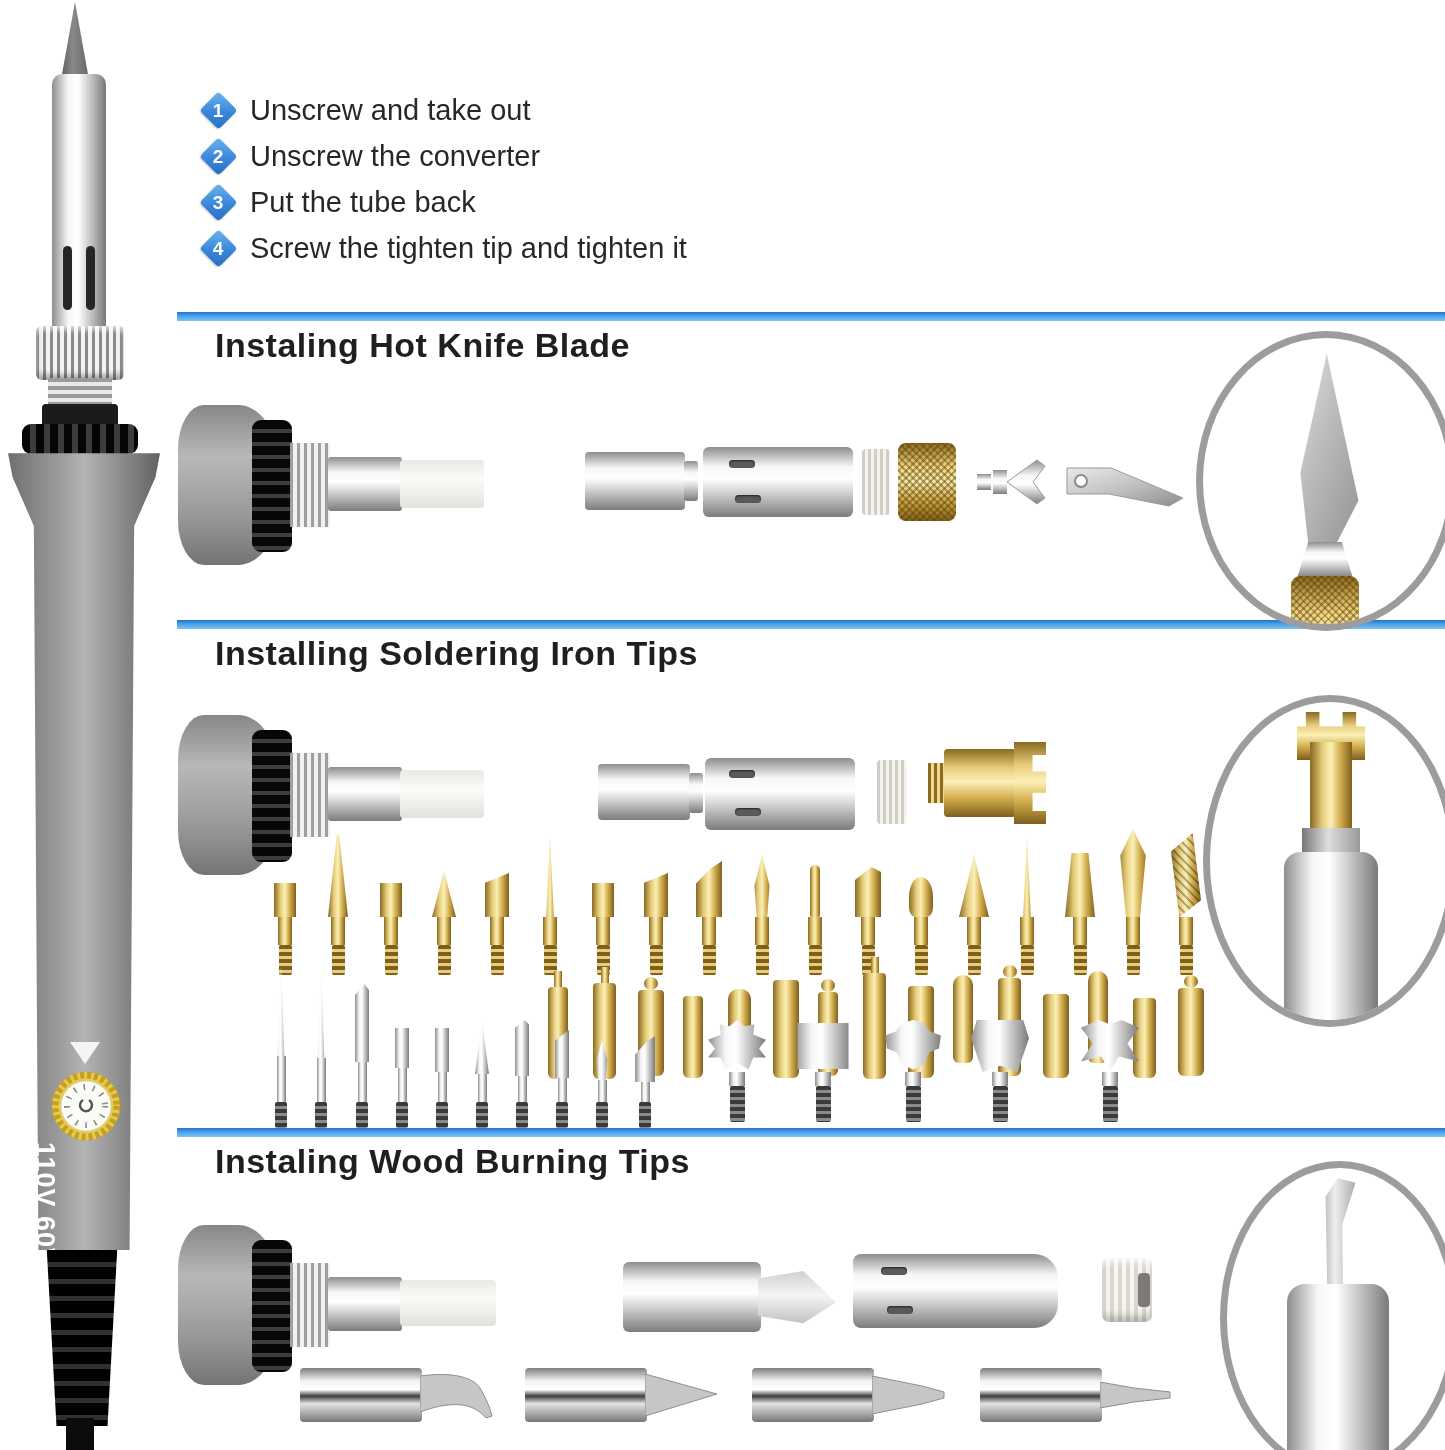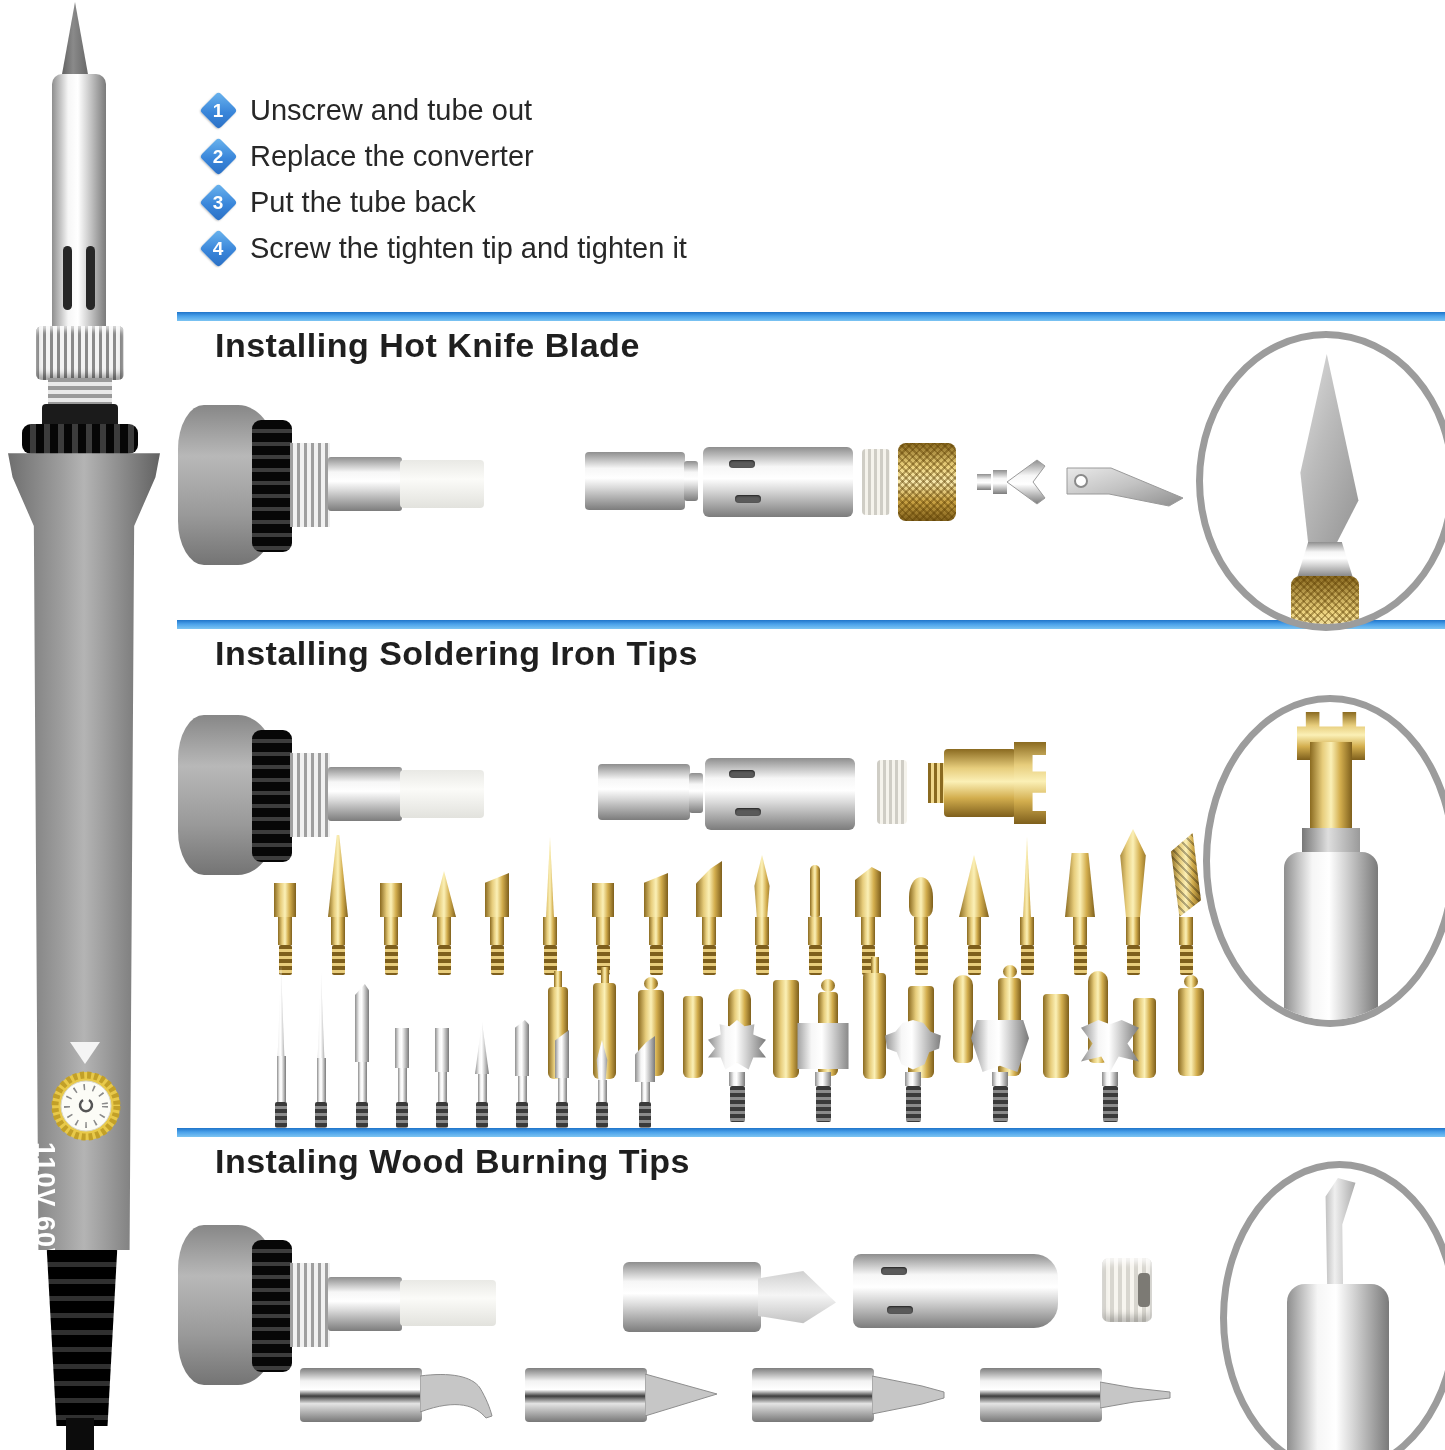--- a/index.html
+++ b/index.html
@@ -125,46 +125,46 @@
 </head>
 <body>
 
 <div id="canvas">
 
   <div id="steps" class="abs">
     <div class="step">
       <div class="diamond">
           <span>1</span>
         </div>
-      <div>Unscrew and tube out</div>
+      <div>Unscrew and take out</div>
     </div>
     <div class="step">
       <div class="diamond">
           <span>2</span>
         </div>
-      <div>Replace the converter</div>
+      <div>Unscrew the converter</div>
     </div>
     <div class="step">
       <div class="diamond">
           <span>3</span>
         </div>
       <div>Put the tube back</div>
     </div>
     <div class="step">
       <div class="diamond">
           <span>4</span>
         </div>
       <div>Screw the tighten tip and tighten it</div>
     </div>
   </div>
 
   <div class="divider abs" style="top:312px"></div>
   <div class="divider abs" style="top:620px"></div>
   <div class="divider abs" style="top:1128px"></div>
-  <div class="sec-header abs" style="top:326px">Installing Hot Knife Blade</div>
+  <div class="sec-header abs" style="top:326px">Instaling Hot Knife Blade</div>
   <div class="sec-header abs" style="top:634px">Installing Soldering Iron Tips</div>
   <div class="sec-header abs" style="top:1142px">Instaling Wood Burning Tips</div>
 
   <div>
     <div class="abs iron-tip"></div>
     <div class="abs iron-barrel silver-v">
       <div class="abs iron-slot" style="left:11px;top:172px"></div>
       <div class="abs iron-slot" style="left:34px;top:172px"></div>
     </div>
     <div class="abs iron-nut"></div>

